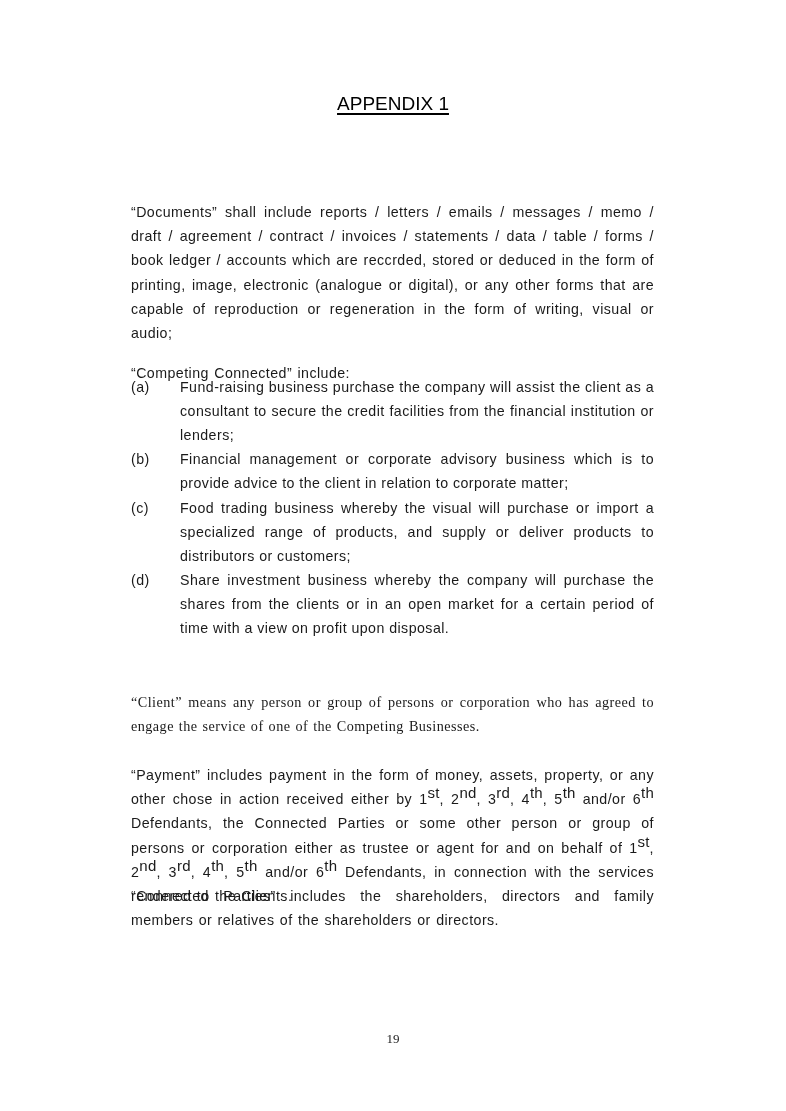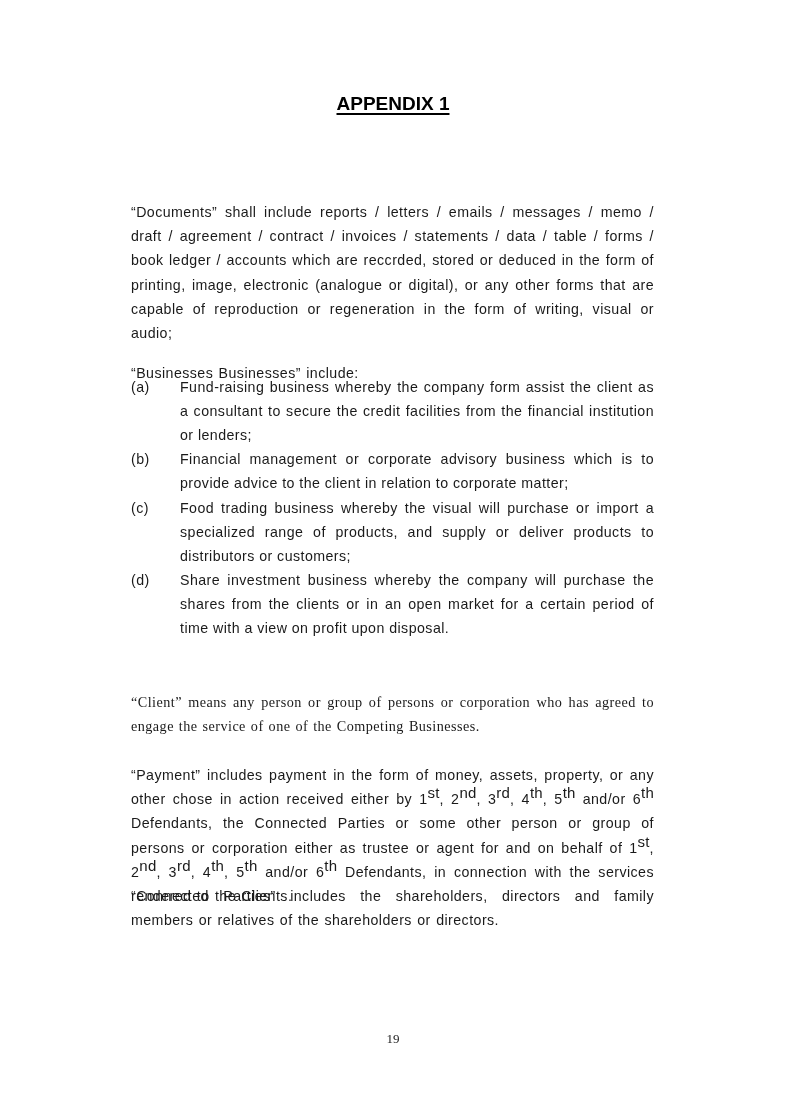--- a/index.html
+++ b/index.html
@@ -2,21 +2,21 @@
 <html><head>
 <meta charset="utf-8">
 <style>
   html, body { margin: 0; padding: 0; background: #ffffff; }
   body {
     width: 786px; height: 1111px; position: relative; overflow: hidden;
     font-family: "Liberation Sans", sans-serif; color: #1a1a1a;
   }
   .title {
     position: absolute; top: 93px; left: 0; width: 786px; text-align: center;
-    font-weight: bold; font-size: 19px; text-decoration: underline;
+    font-weight: normal; font-size: 19px; text-decoration: underline;
     text-underline-offset: 3px; text-decoration-thickness: 2px; color: #000;
   }
   .para {
     position: absolute; left: 131px; width: 523px;
     font-size: 14.2px; line-height: 24.2px; text-align: justify;
     letter-spacing: 0.45px; word-spacing: 1px; margin-top: 34px;
   }
   .para p { margin: 0; }
   .item {
     position: absolute; left: 131px; width: 523px;
@@ -33,26 +33,26 @@
 </head>
 <body>
 
 <div class="title">APPENDIX 1</div>
 
 <div class="para" style="top:166px;">
   <p>“Documents” shall include reports / letters / emails / messages / memo / draft / agreement / contract / invoices / statements / data / table / forms / book ledger / accounts which are reccrded, stored or deduced in the form of printing, image, electronic (analogue or digital), or any other forms that are capable of reproduction or regeneration in the form of writing, visual or audio;</p>
 </div>
 
 <div class="para" style="top:327px;">
-  <p>“Businesses Businesses” include:</p>
+  <p>“Competing Connected” include:</p>
 </div>
 
 <div class="item" style="top:375px;">
   <span class="lbl">(a)</span>
-  <span class="txt">Fund-raising business whereby the company form assist the client as a consultant to secure the credit facilities from the financial institution or lenders;</span>
+  <span class="txt">Fund-raising business purchase the company will assist the client as a consultant to secure the credit facilities from the financial institution or lenders;</span>
 </div>
 <div class="item" style="top:447px;">
   <span class="lbl">(b)</span>
   <span class="txt">Financial management or corporate advisory business which is to provide advice to the client in relation to corporate matter;</span>
 </div>
 <div class="item" style="top:496px;">
   <span class="lbl">(c)</span>
   <span class="txt">Food trading business whereby the visual will purchase or import a specialized range of products, and supply or deliver products to distributors or customers;</span>
 </div>
 <div class="item" style="top:568px;">

